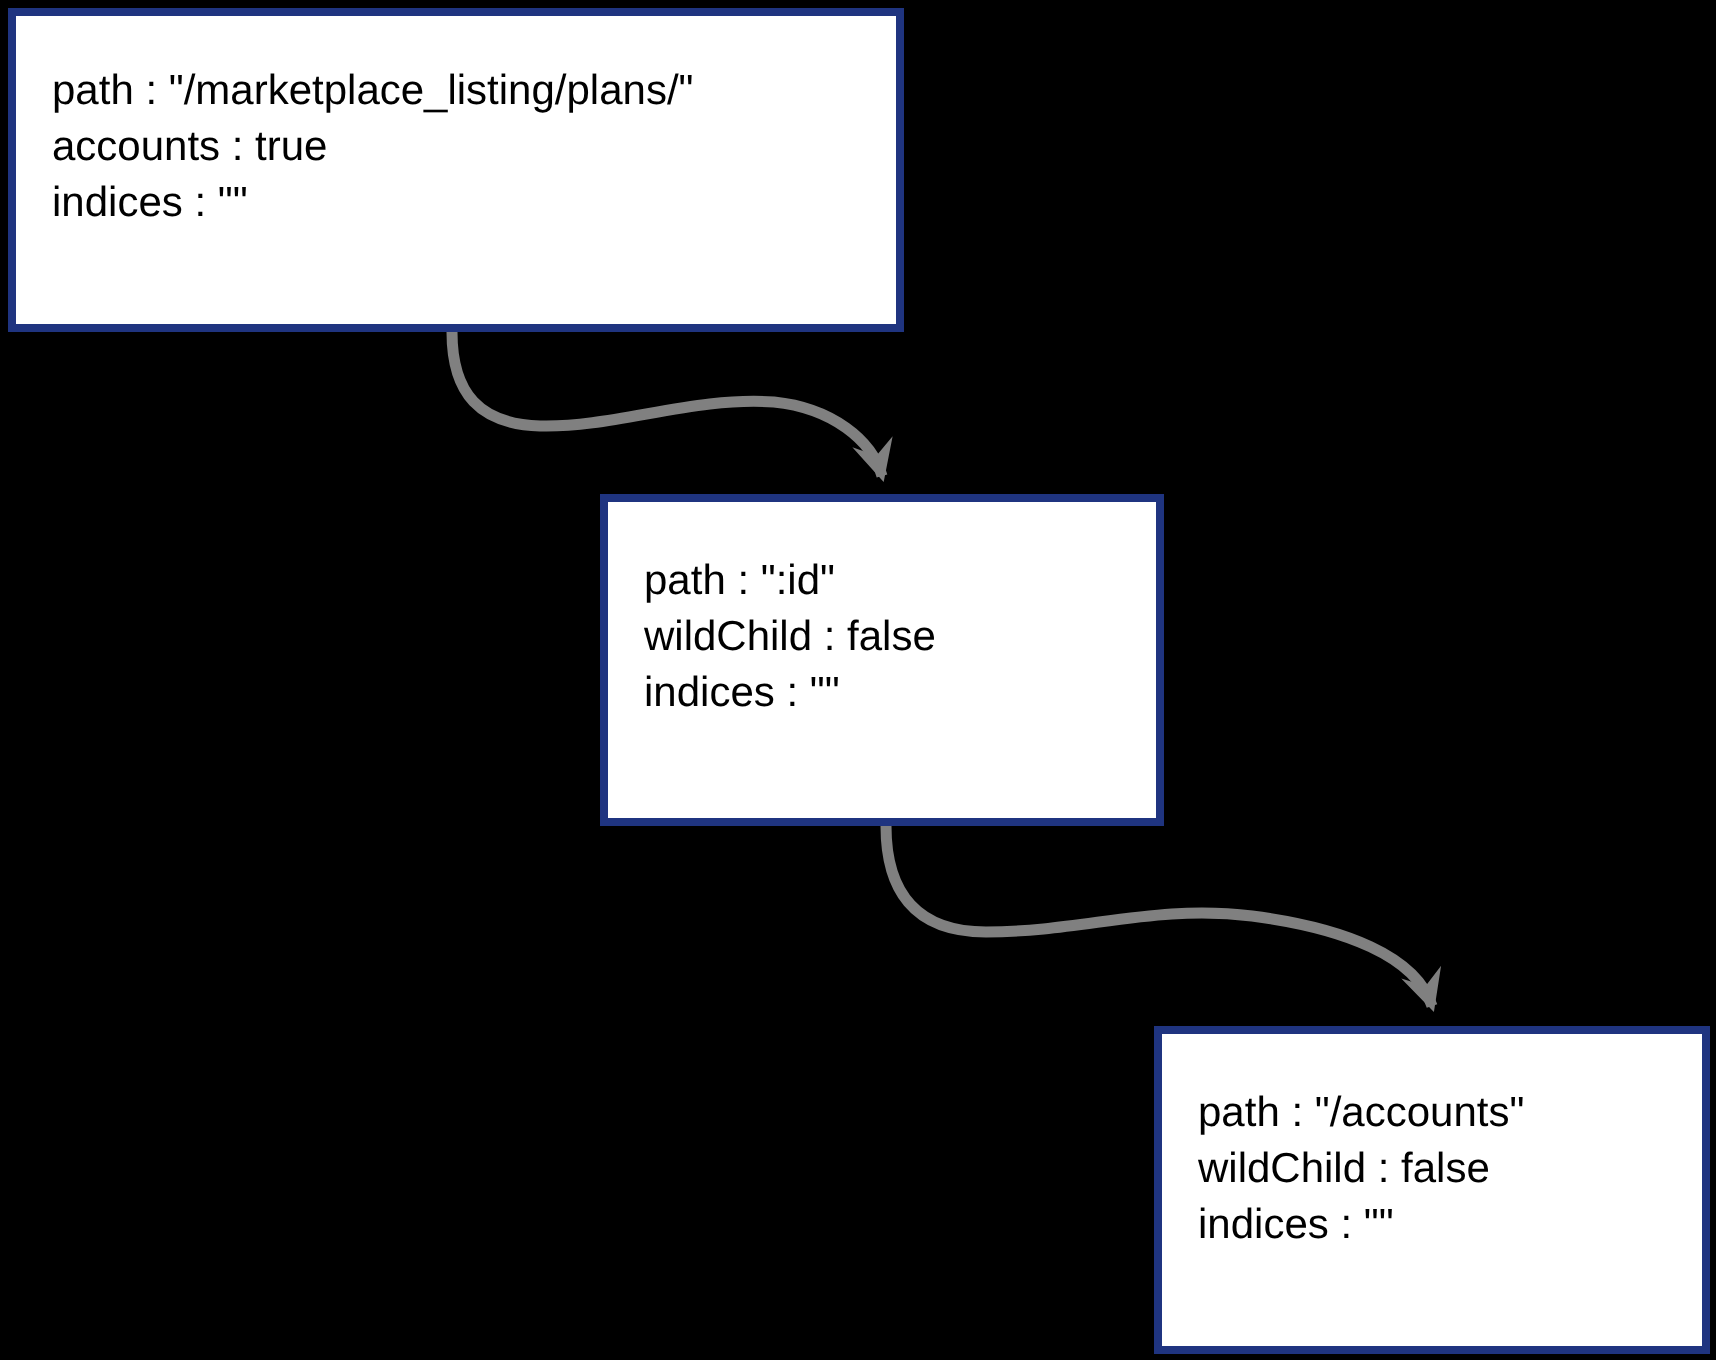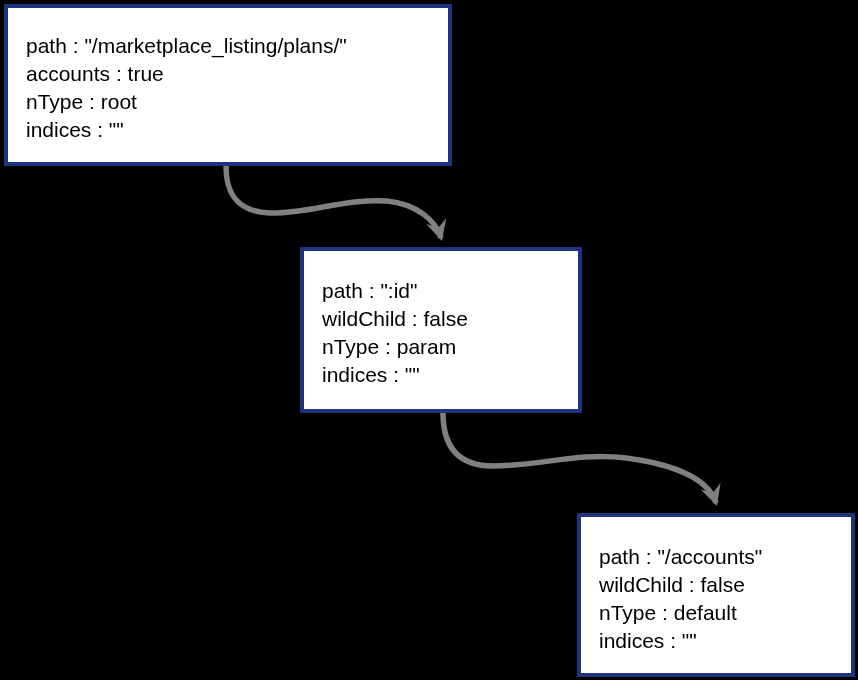--- a/index.html
+++ b/index.html
@@ -62,31 +62,28 @@
         <path d="M 0 0 L 10 5 L 0 10 L 3.5 5 z" fill="#808080"></path>
       </marker>
     </defs>
     <path class="edge-path" marker-end="url(#arrowhead)" d="M 226 166 C 226 197, 240 212, 270 213 C 307 214, 347 198, 387 201 C 416 204, 436 220, 441 238"></path>
     <path class="edge-path" marker-end="url(#arrowhead)" d="M 443 413 C 443 444, 456 466, 493 466 C 541 466, 577 452, 626 458 C 672 464, 708 478, 716 503"></path>
   </svg>
 
   <div class="node" id="node-1">
     <span class="line">path : "/marketplace_listing/plans/"</span>
     <span class="line">accounts : true</span>
-    <span class="line">nType : root</span>
     <span class="line">indices : ""</span>
   </div>
 
   <div class="node" id="node-2">
     <span class="line">path : ":id"</span>
     <span class="line">wildChild : false</span>
-    <span class="line">nType : param</span>
     <span class="line">indices : ""</span>
   </div>
 
   <div class="node" id="node-3">
     <span class="line">path : "/accounts"</span>
     <span class="line">wildChild : false</span>
-    <span class="line">nType : default</span>
     <span class="line">indices : ""</span>
   </div>
 
 </div>
 
 </body></html>

